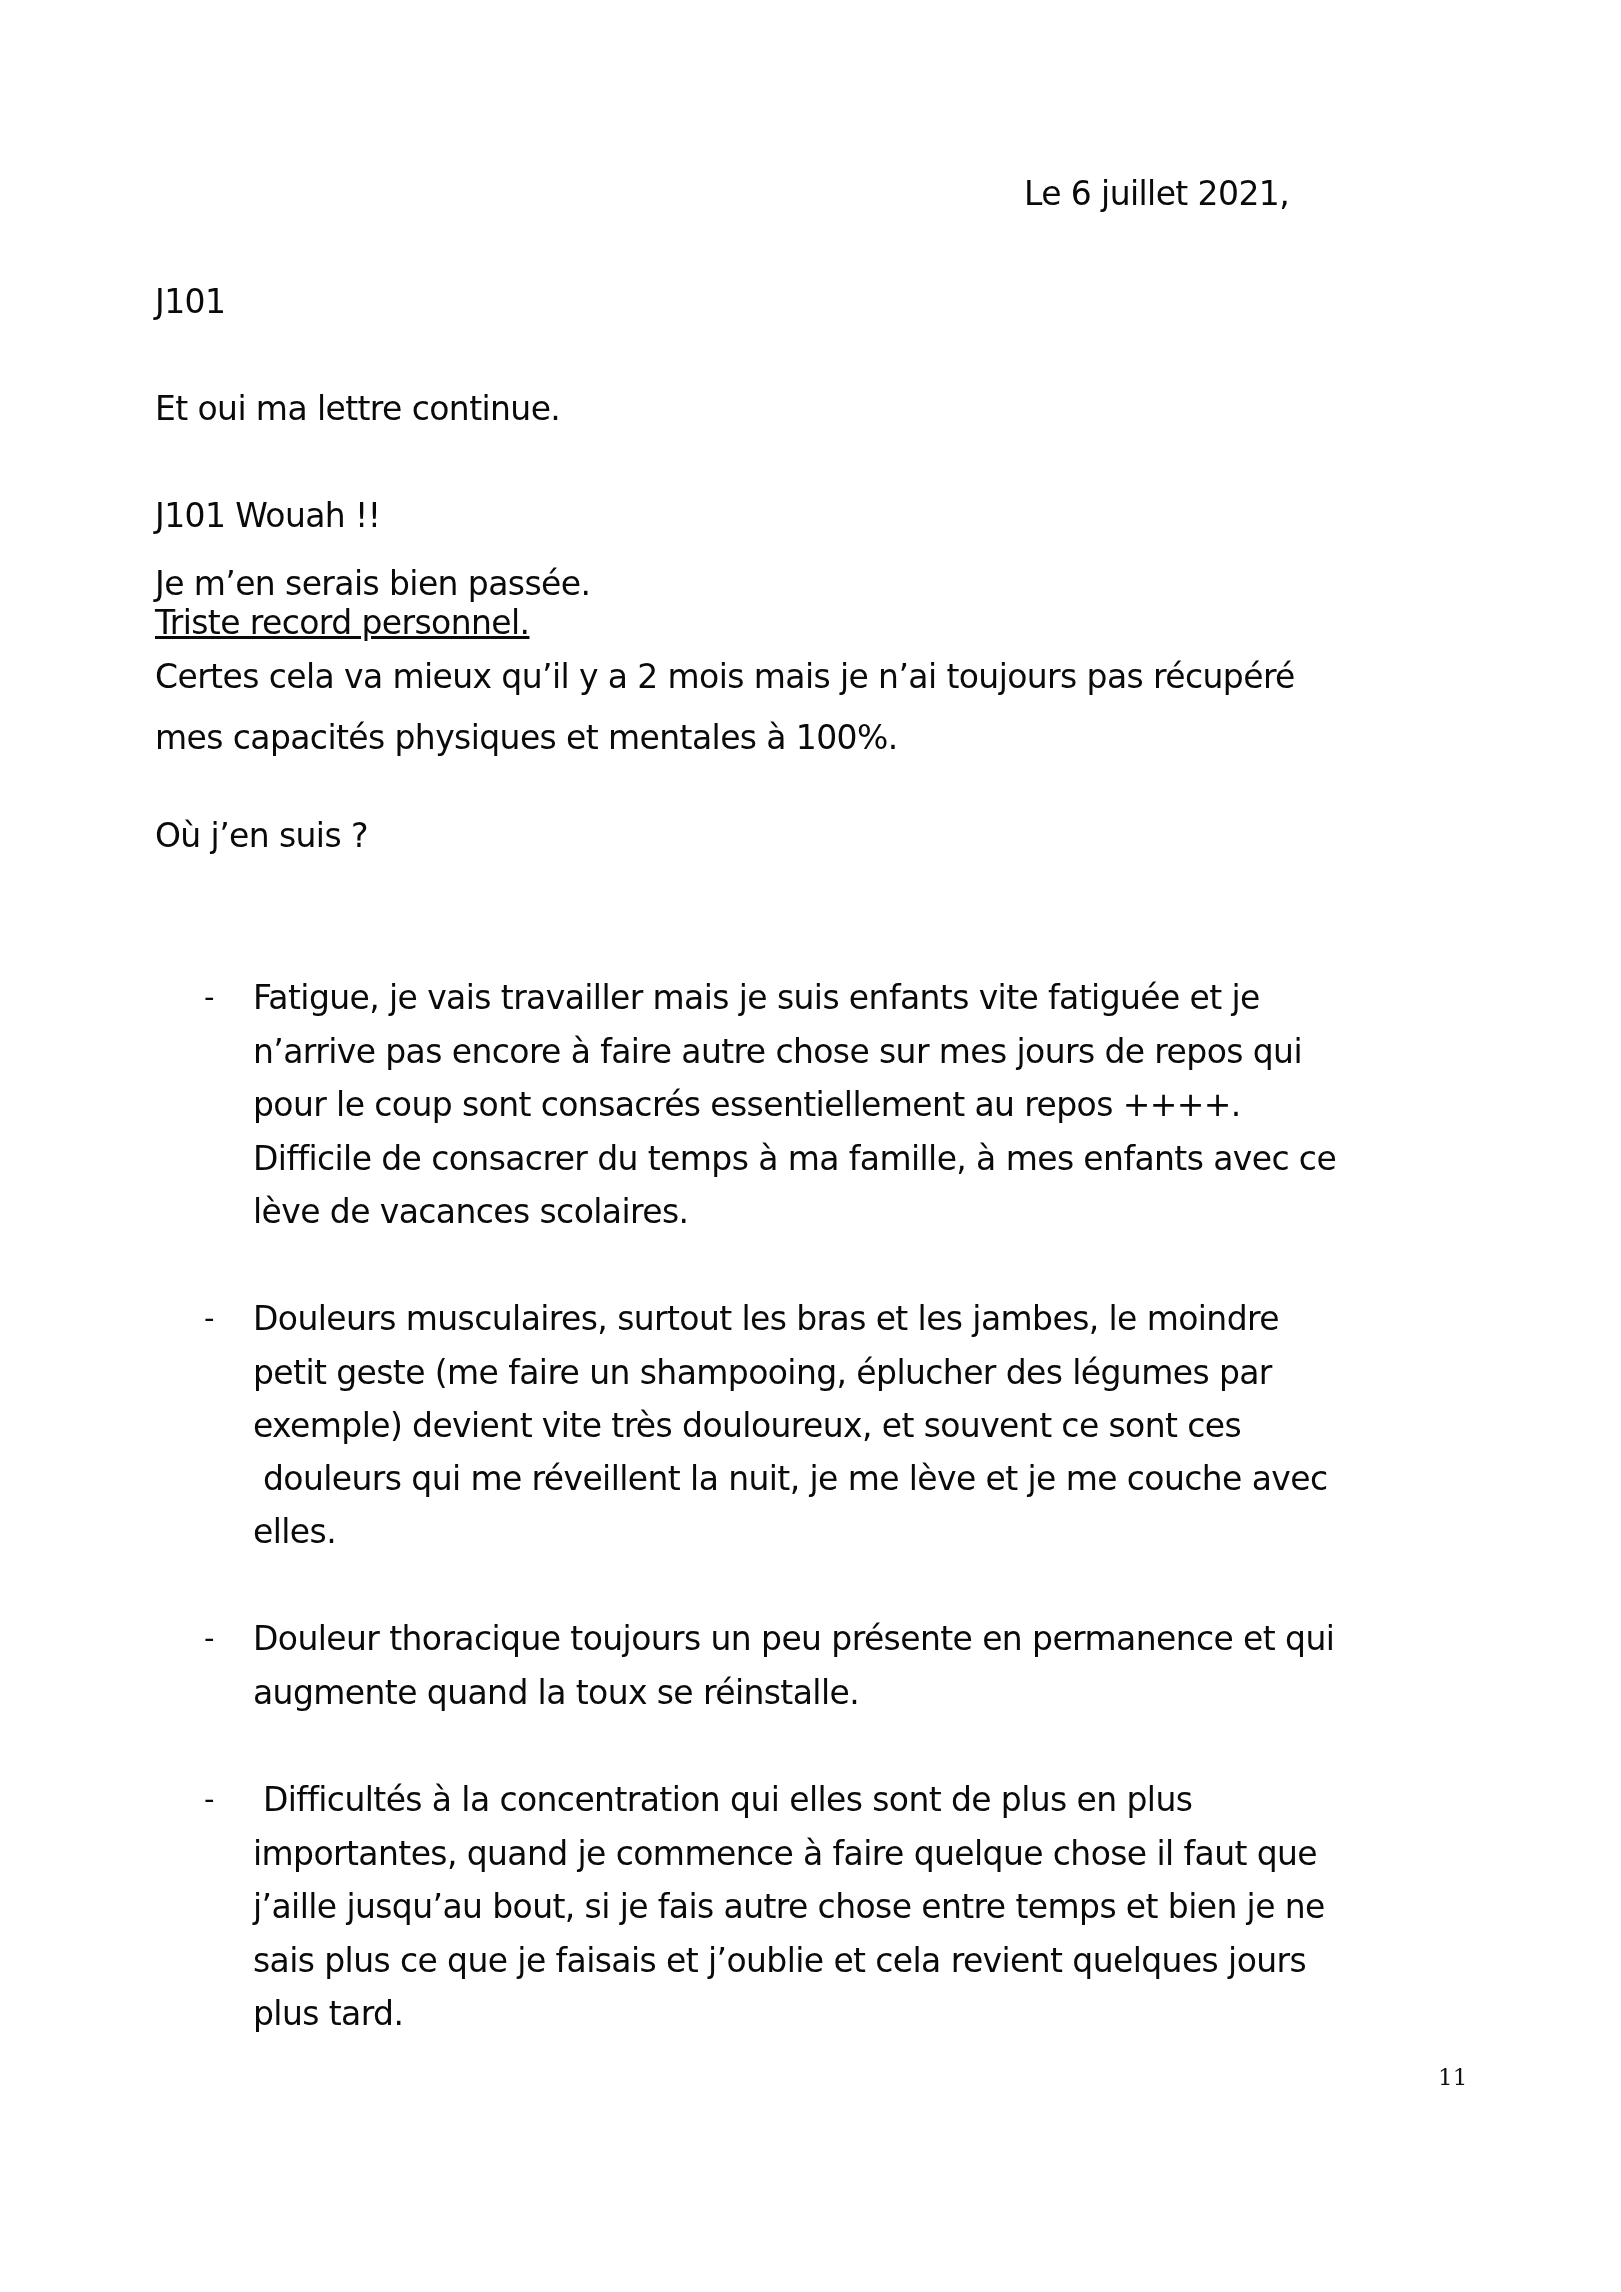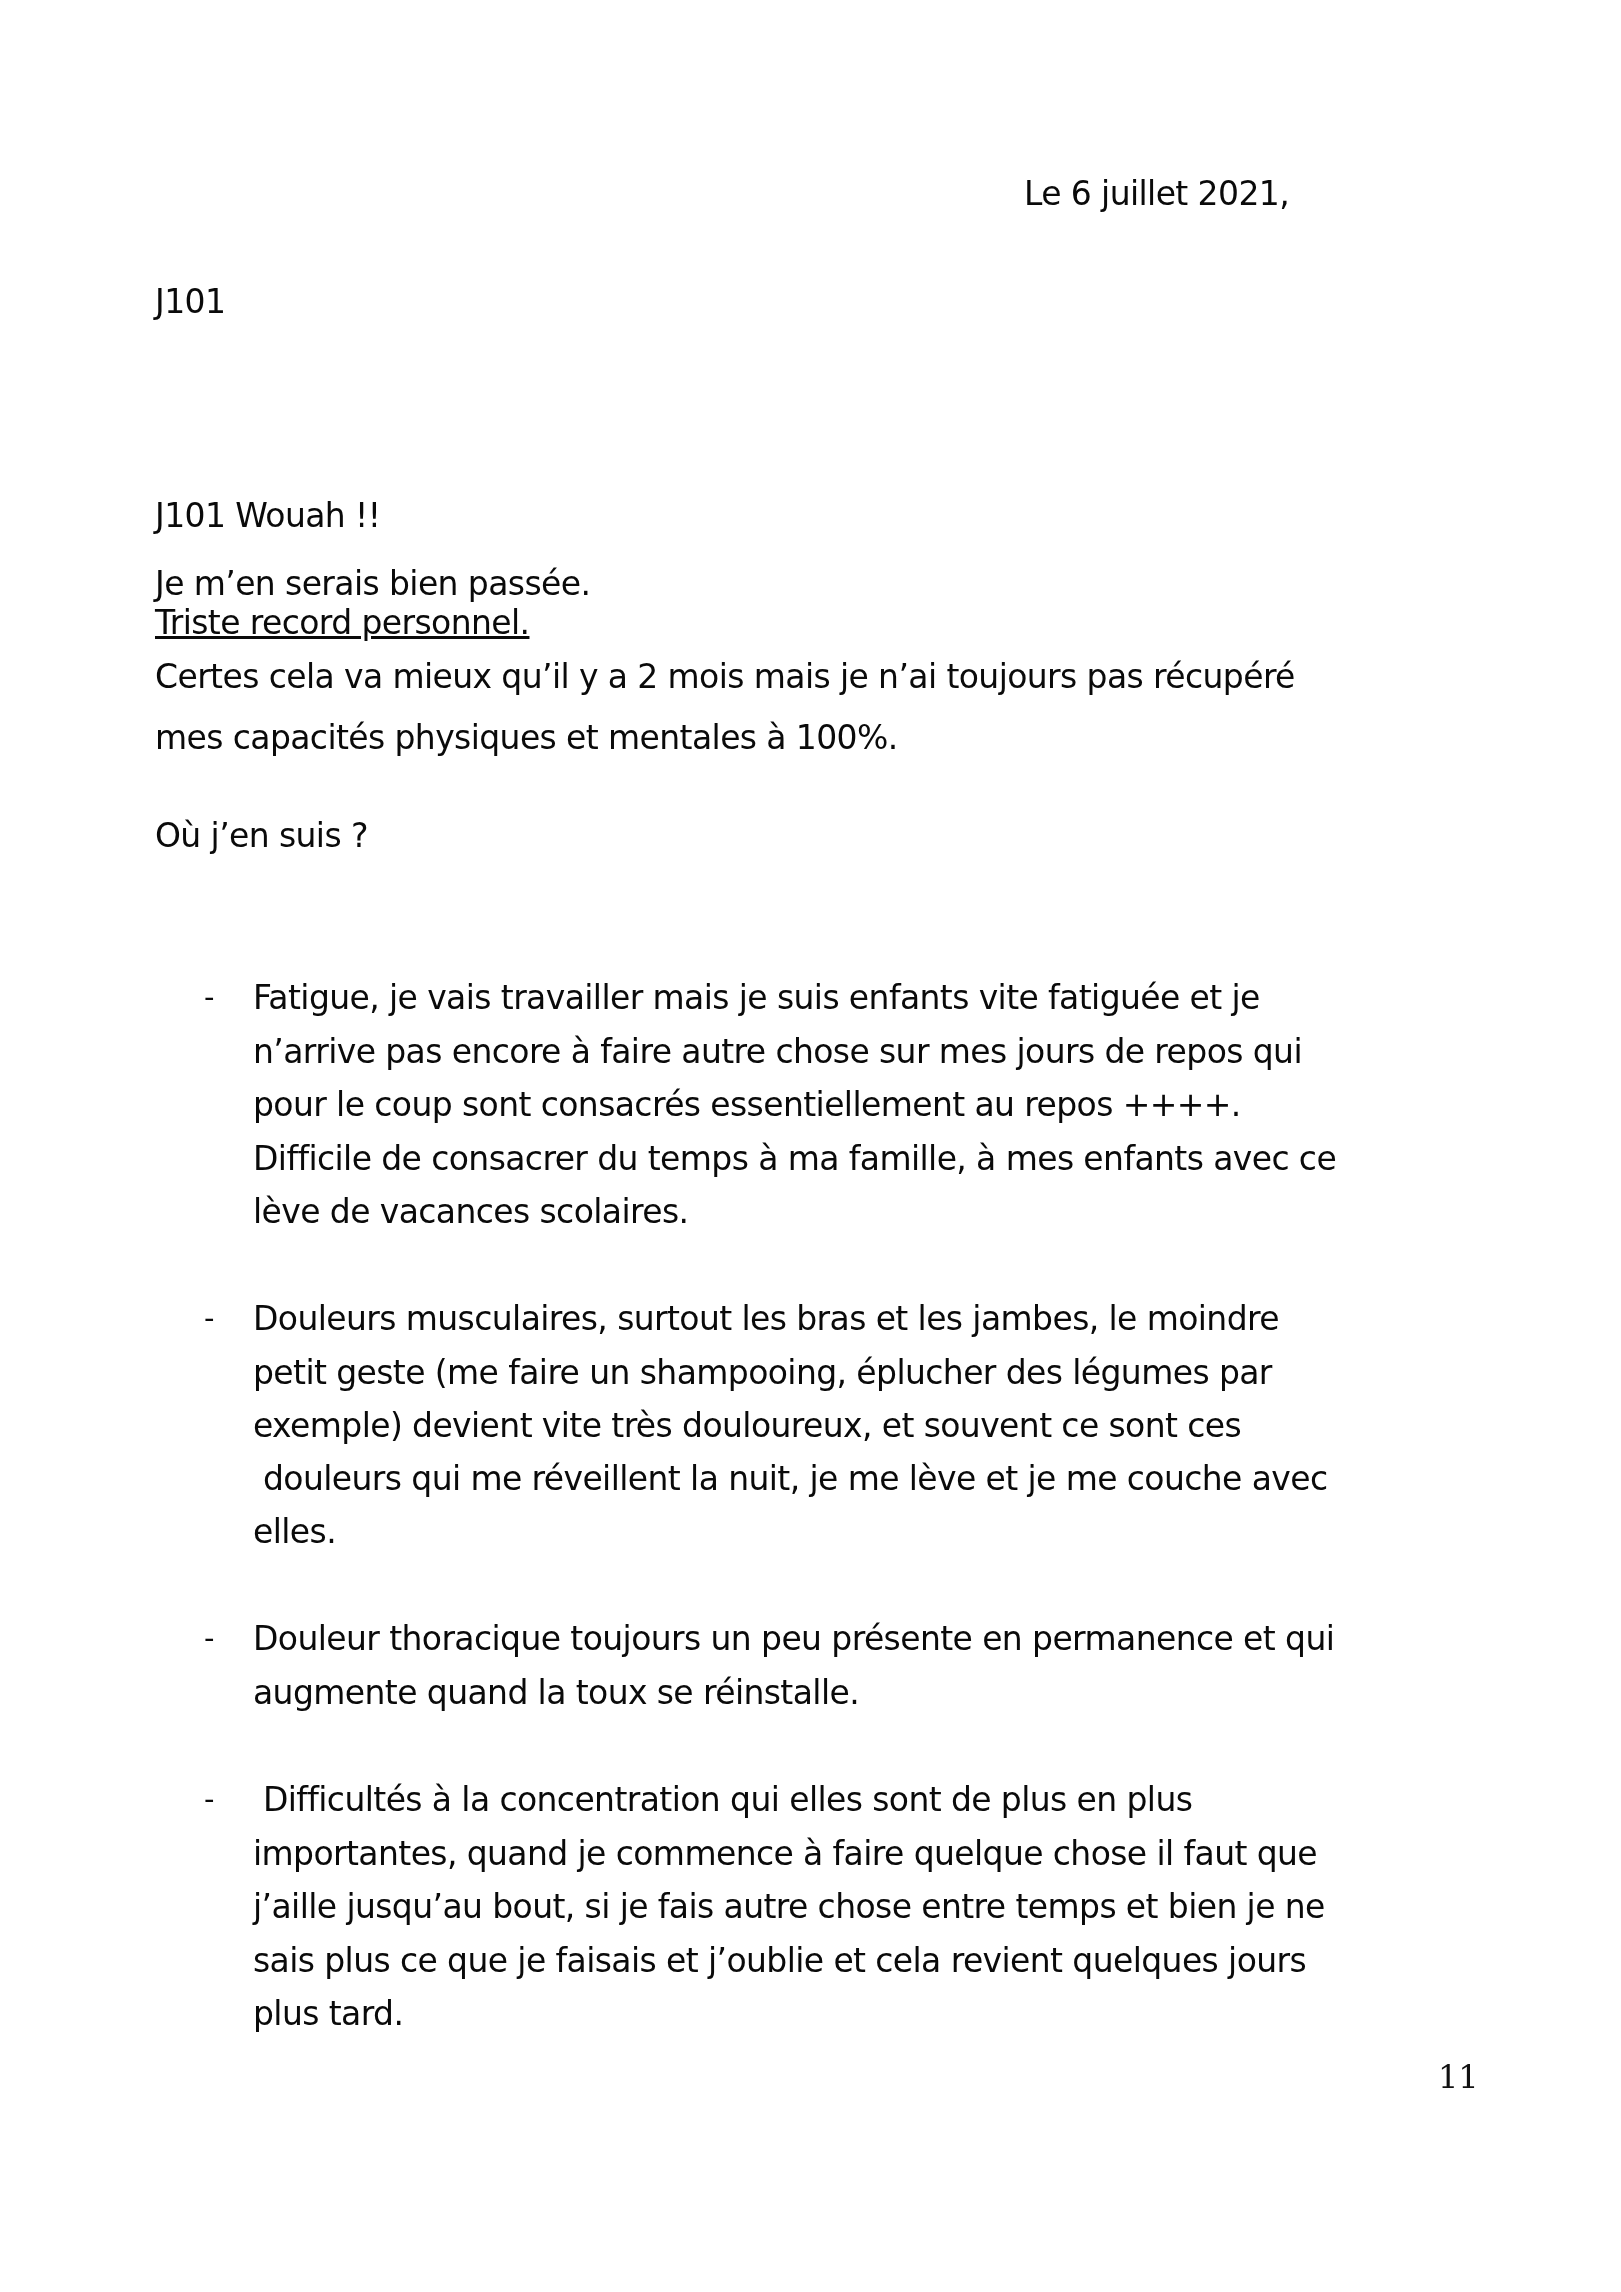--- a/index.html
+++ b/index.html
@@ -9,31 +9,32 @@
       position: absolute;
       font-family: "DejaVu Sans", sans-serif;
       font-size: 33px;
       color: #0a0a0a;
       white-space: nowrap;
       line-height: 39px;
       letter-spacing: -0.6px;
     }
     .u { text-decoration: underline; text-underline-offset: 5.9px; text-decoration-thickness: 2.9px; }
     .dash { position: absolute; font-family: "DejaVu Sans", sans-serif; font-size: 29px; color: #0a0a0a; line-height: 39px; }
-    .pnum { position: absolute; font-family: "DejaVu Serif", serif; font-size: 32px; color: #111; line-height: 29px; }
+    .pnum { position: absolute; font-family: "DejaVu Serif", serif; font-size: 23px; color: #111; line-height: 29px; }
   </style>
 </head>
 <body>
 
 <div class="page">
 
   <div class="ln" style="left:1024px; top:174px;">Le 6 juillet 2021,</div>
 
   <div class="ln" style="left:155px; top:282px;">J101</div>
 
+  <div class="ln" style="left:155px; top:389px;">Et oui ma lettre continue.</div>
 
   <div>
     <div class="ln" style="left:155px; top:496px;">J101 Wouah !!</div>
     <div class="ln" style="left:155px; top:564px;">Je m’en serais bien passée.</div>
     <div class="ln" style="left:155px; top:603px;text-decoration:underline;">Triste record personnel.</div>
     <div class="ln" style="left:155px; top:657px;">Certes cela va mieux qu’il y a 2 mois mais je n’ai toujours pas récupéré</div>
     <div class="ln" style="left:155px; top:710px;margin-top:8px;">mes capacités physiques et mentales à 100%.</div>
   </div>
 
   <div class="ln" style="left:155px; top:816px;">Où j’en suis ?</div>

